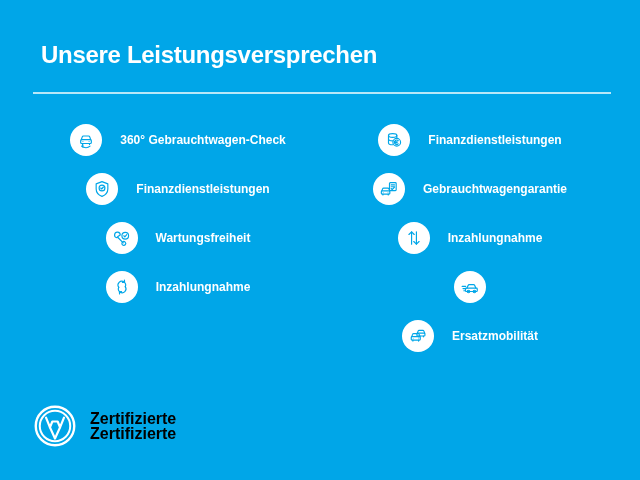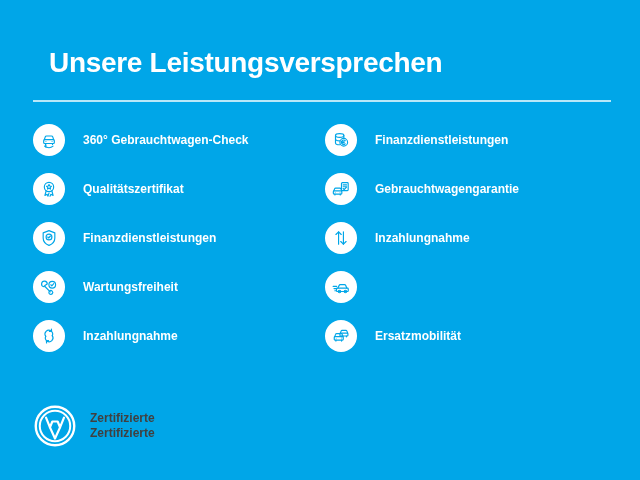--- a/index.html
+++ b/index.html
@@ -23,22 +23,22 @@
   }
 
   
   .header {
     position: absolute;
     left: 33px;
     top: 28px;
     width: 578px;
   }
   .title {
-    margin: 16px;
-    font-size: 28px;
+    margin: 8px;
+    font-size: 24px;
     line-height: 38px;
     font-weight: bold;
     color: #ffffff;
     letter-spacing: -0.3px;
     white-space: nowrap;
   }
   .divider {
     margin-top: 18px;
     width: 578px;
     height: 2px;
@@ -49,20 +49,21 @@
   .columns {
     position: absolute;
     left: 0;
     top: 124px;
     width: 640px;
     display: flex;
   }
   .col {
     display: flex;
     flex-direction: column;
+    align-items: center;
   }
   .col-left  { margin-left: 33px;  width: 290px; }
   .col-right { margin-left: 2px;   width: 290px; }
 
   .feature {
     display: flex;
     align-items: center;
     height: 32px;
     margin-bottom: 17px;
   }
@@ -99,24 +100,24 @@
     align-items: center;
   }
   .vw-logo {
     flex: 0 0 auto;
     width: 44px;
     height: 44px;
   }
   .vw-logo svg { display: block; width: 44px; height: 44px; }
   .footer-text {
     margin-left: 13px;
-    font-size: 12px;
+    font-size: 16px;
     line-height: 15px;
     font-weight: bold;
-    color: #404040;
+    color: #000000;
   }
   .footer-text span { display: block; white-space: nowrap; }
 </style>
 </head>
 <body>
 
 <div class="poster">
 
   <div class="header">
     <h1 class="title">Unsere Leistungsversprechen</h1>
@@ -135,31 +136,20 @@
             <path d="M7.8 16.2v1.1M16.2 16.2v1.1"></path>
             <circle cx="8.3" cy="13.9" r="0.6" fill="#00a6e8" stroke="none"></circle>
             <circle cx="15.7" cy="13.9" r="0.6" fill="#00a6e8" stroke="none"></circle>
             <path d="M7.2 19.4a7 7 0 009.6 0"></path>
             <path d="M8.6 18.2l-1.6 1.3 1.5 1.2"></path>
           </svg>
         </div>
         <div class="feature-label">360° Gebrauchtwagen-Check</div>
       </div>
 
-      <div class="feature">
-        <div class="badge">
-          <svg viewBox="0 0 24 24" fill="none" stroke="#00a6e8" stroke-width="1.4" stroke-linecap="round" stroke-linejoin="round">
-            <circle cx="12" cy="9.6" r="5.6"></circle>
-            <path d="M12 6.6l.9 1.8 2 .3-1.45 1.4.34 2L12 11.15l-1.79.95.34-2L9.1 8.7l2-.3z"></path>
-            <path d="M8.6 14.1l-1.5 5.6 2.6-1.3 1.1 2.2 1.2-3.6"></path>
-            <path d="M15.4 14.1l1.5 5.6-2.6-1.3-1.1 2.2"></path>
-          </svg>
-        </div>
-        <div class="feature-label">Qualitätszertifikat</div>
-      </div>
 
       <div class="feature">
         <div class="badge">
           <svg viewBox="0 0 24 24" fill="none" stroke="#00a6e8" stroke-width="1.4" stroke-linecap="round" stroke-linejoin="round">
             <path d="M12 3.2l7 2.6v6.1c0 4.2-2.9 7.3-7 8.9-4.1-1.6-7-4.7-7-8.9V5.8z"></path>
             <circle cx="12" cy="10.8" r="3.5"></circle>
             <path d="M10.5 10.8l1.1 1.2 2.1-2.4"></path>
           </svg>
         </div>
         <div class="feature-label">Finanzdienstleistungen</div>

